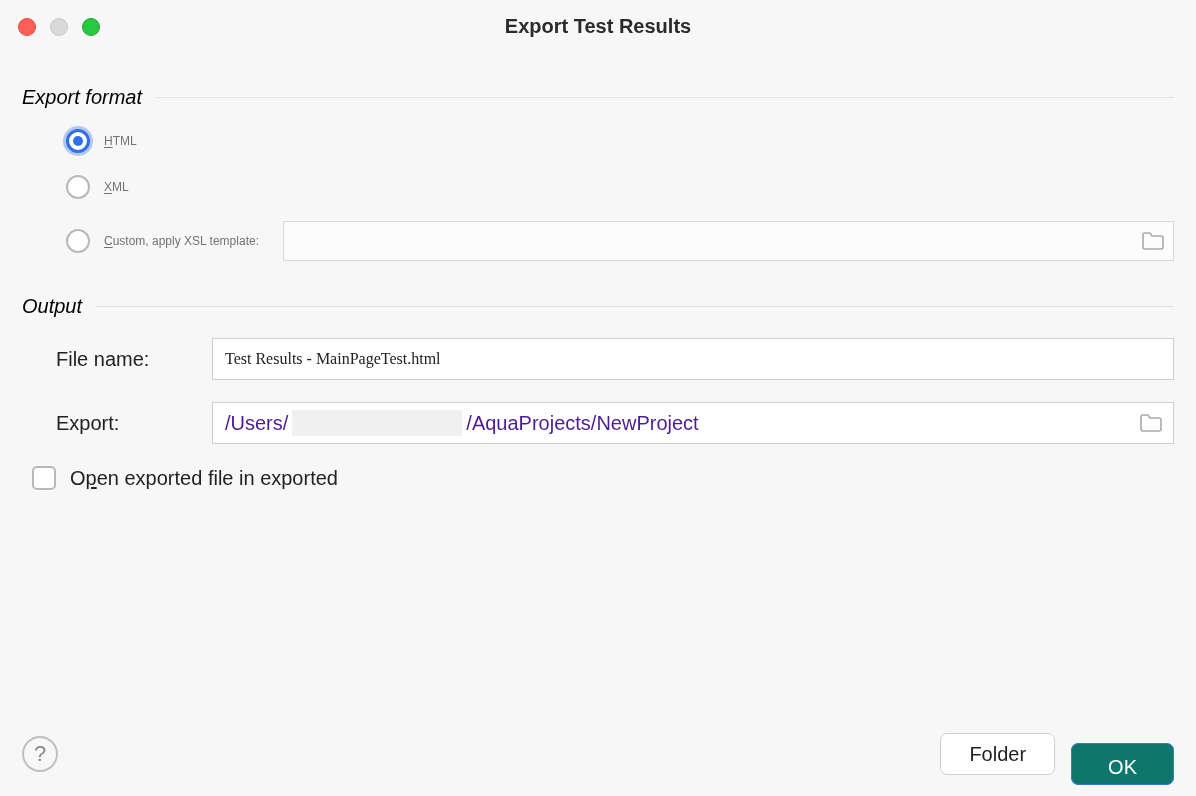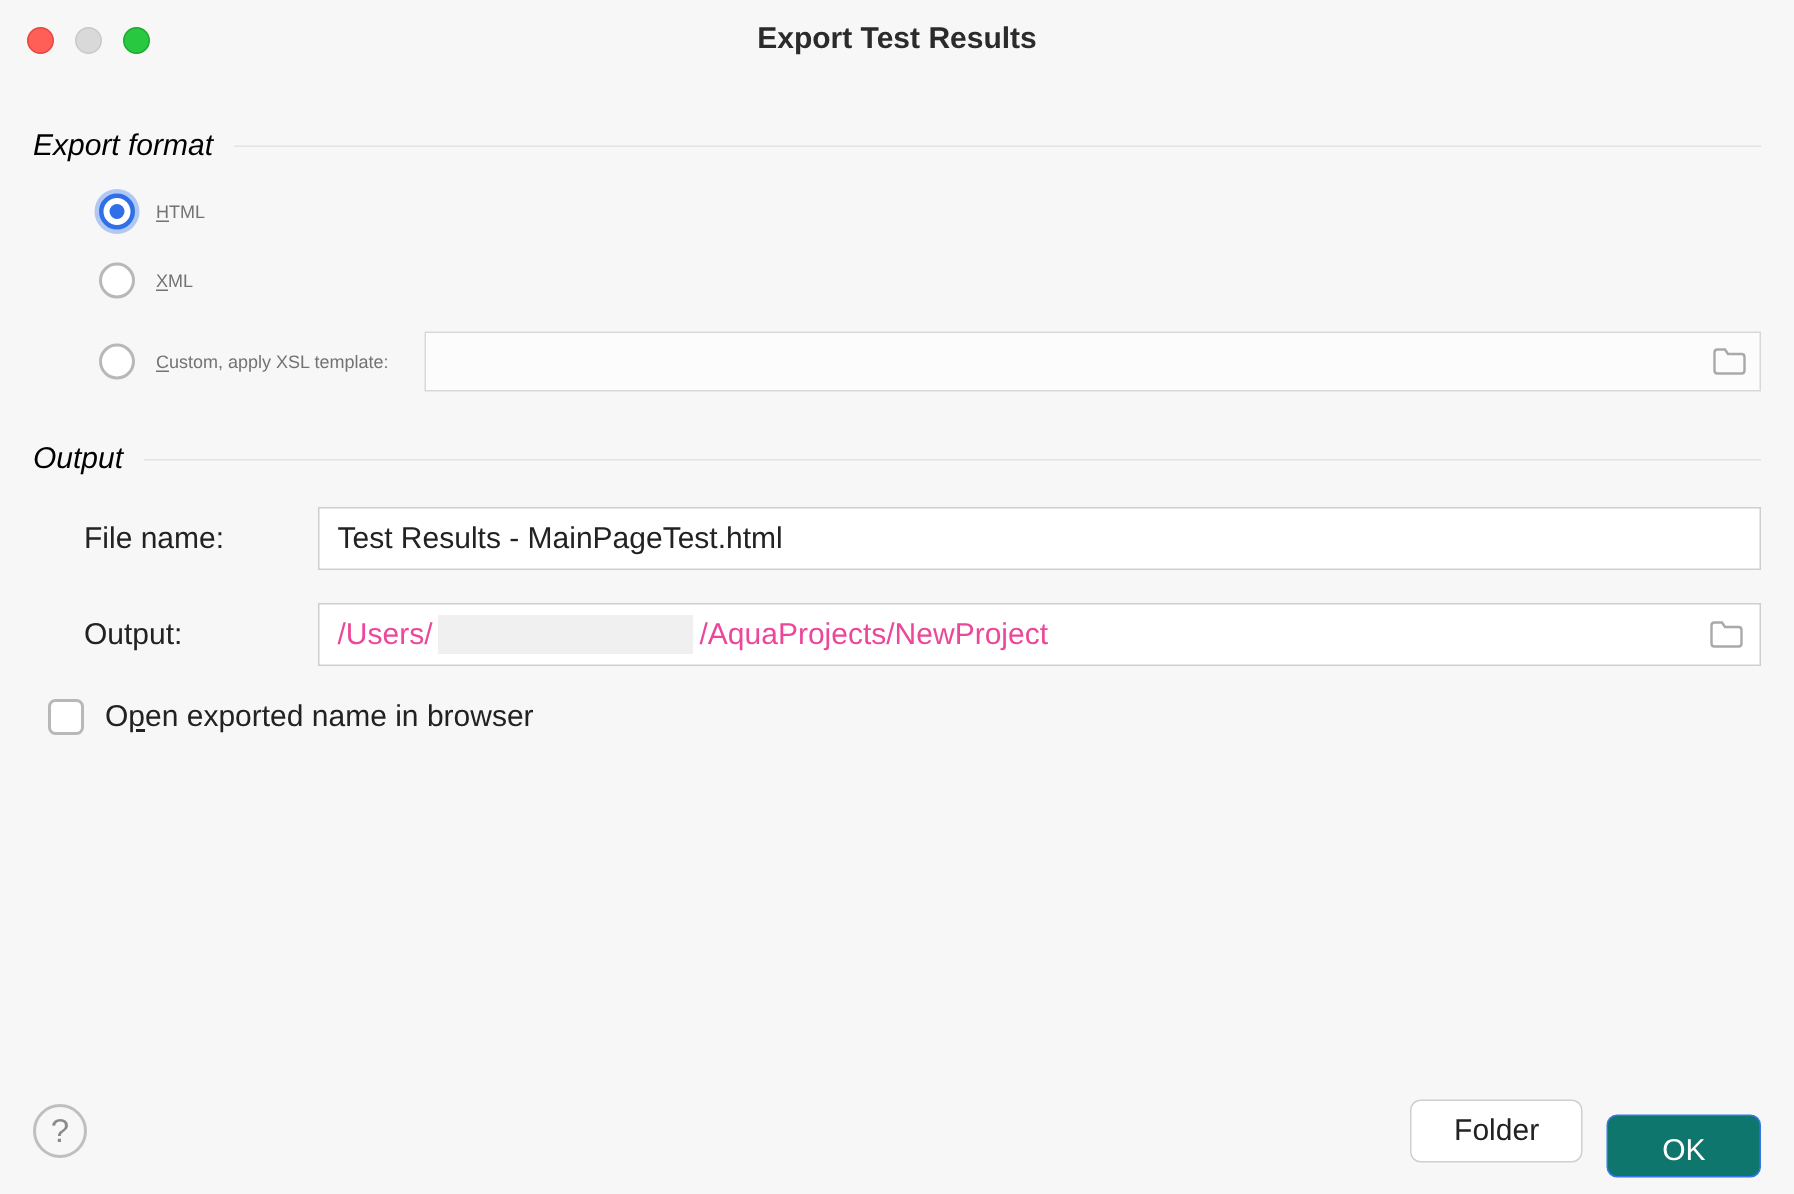--- a/index.html
+++ b/index.html
@@ -153,32 +153,33 @@
       border: 1px solid #cfcfcf;
       background: #fff;
       display: flex;
       align-items: center;
       padding: 0 10px 0 12px;
     }
     .field-input {
       flex: 1;
       border: none;
       background: transparent;
-      font-size: 20px;
+      font-size: 16px;
       color: #222;
       outline: none;
       height: 100%;
+      font-family: Liberation Serif, serif;
     }
     .folder-value {
       display: flex;
       align-items: center;
       flex: 1;
       height: 100%;
       font-size: 20px;
-      color: #ec4899;
+      color: #4c1d95;
     }
     .redact {
       display: inline-block;
       width: 170px;
       height: 26px;
       background: #f0f0f0;
       margin: 0 4px;
       vertical-align: middle;
     }
 
@@ -301,38 +302,38 @@
   </div>
 
   <div class="field-row">
     <span class="field-label">File name:</span>
     <div class="field-input-wrap">
       <input class="field-input" value="Test Results - MainPageTest.html" style="">
     </div>
   </div>
 
   <div class="field-row">
-    <span class="field-label">Output:</span>
+    <span class="field-label">Export:</span>
     <div class="field-input-wrap">
       <div class="folder-value">
         <span>/Users/</span>
         <span class="redact"></span>
         <span>/AquaProjects/NewProject</span>
       </div>
       <span class="folder-icon">
         <svg viewBox="0 0 24 20" width="24" height="20">
             <path d="M2 4 Q2 2 4 2 L9 2 L11 5 L20 5 Q22 5 22 7 L22 16 Q22 18 20 18 L4 18 Q2 18 2 16 Z" fill="none" stroke="#a9a9a9" stroke-width="1.6"></path>
           </svg>
       </span>
     </div>
   </div>
 
   <div class="checkbox-row">
     <div class="checkbox"></div>
-    <span class="checkbox-label"><span>O</span><span class="underline-first">p</span><span>en exported name in browser</span></span>
+    <span class="checkbox-label"><span>O</span><span class="underline-first">p</span><span>en exported file in exported</span></span>
   </div>
 
 </div>
 
 <div class="footer">
   <div class="help-btn">
     <span>?</span>
   </div>
   <div class="spacer"></div>
   <button class="btn">Folder</button>

